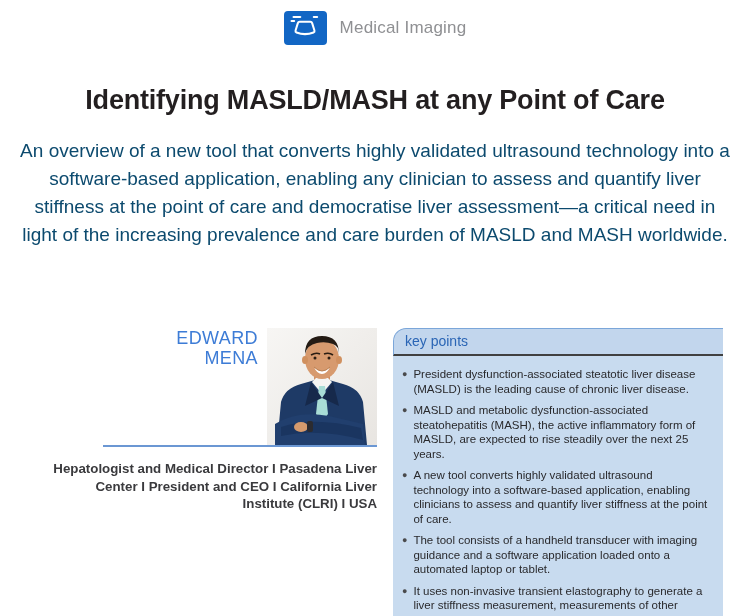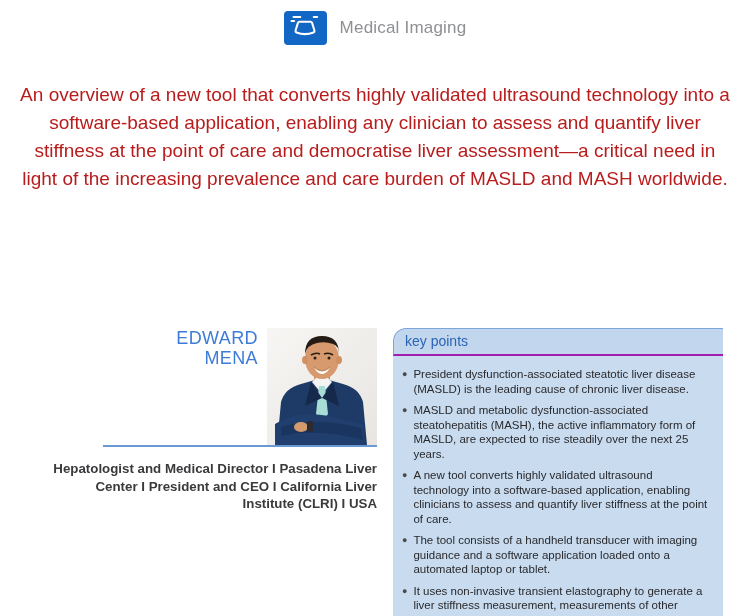--- a/index.html
+++ b/index.html
@@ -24,21 +24,21 @@
   .brand-text { color: #8f9093; font-size: 17px; letter-spacing: 0.2px; }
 
   
   .title-block { margin-top: 36px; text-align: center; }
   .title-line {
     font-size: 27px; font-weight: 700; color: #231f20;
     line-height: 39px; letter-spacing: -0.2px;
   }
   .subtitle {
     margin: 17px auto 0 auto; width: 716px; text-align: center;
-    color: #b91c1c; font-size: 19px; line-height: 28px;
+    color: #0c4a6e; font-size: 19px; line-height: 28px;
   }
 
   
   .lower-row {
     position: absolute; left: 0; top: 328px; width: 750px;
     display: flex; align-items: flex-start;
     padding-left: 44px;
   }
 
   
@@ -61,21 +61,21 @@
   .keypoints-box {
     margin-left: 16px; width: 330px; min-height: 278px;
     background: #c8dbef;
     border-top-left-radius: 13px;
     overflow: hidden;
   }
   .keypoints-head {
     background: #c2d6ed;
     border-top: 1.5px solid #7ba6d9;
     border-left: 1.5px solid #7ba6d9;
-    border-bottom: 2px solid #a21caf;
+    border-bottom: 2px solid #404040;
     border-top-left-radius: 13px;
     padding: 4px 10px 4px 11px;
     color: #2a65b5; font-size: 14px; line-height: 17px;
   }
   .keypoints-list {
     list-style: none; padding: 11px 13px 12px 9px;
   }
   .keypoints-list li {
     display: flex; gap: 6px; margin-bottom: 7px;
     color: #29292c; font-size: 11.5px; line-height: 14.5px;
@@ -96,20 +96,21 @@
           <line x1="7" y1="6" x2="17" y2="6" stroke="#ffffff" stroke-width="3" stroke-linecap="round"></line>
           <line x1="4" y1="12" x2="8" y2="12" stroke="#ffffff" stroke-width="3" stroke-linecap="round"></line>
           <line x1="37" y1="6" x2="42" y2="6" stroke="#ffffff" stroke-width="3" stroke-linecap="round"></line>
         </svg>
       </span>
     </div>
     <span class="brand-text">Medical Imaging</span>
   </div>
 
   <div class="title-block">
+    <div class="title-line">Identifying MASLD/MASH at any Point of Care</div>
     <p class="subtitle">An overview of a new tool that converts highly validated ultrasound technology into a software-based application, enabling any clinician to assess and quantify liver stiffness at the point of care and democratise liver assessment—a critical need in light of the increasing prevalence and care burden of MASLD and MASH worldwide.</p>
   </div>
 
   <div class="lower-row">
 
     <div class="author-col">
       <div class="author-top">
         <div class="author-name">
           <div>EDWARD</div>
           <div>MENA</div>

